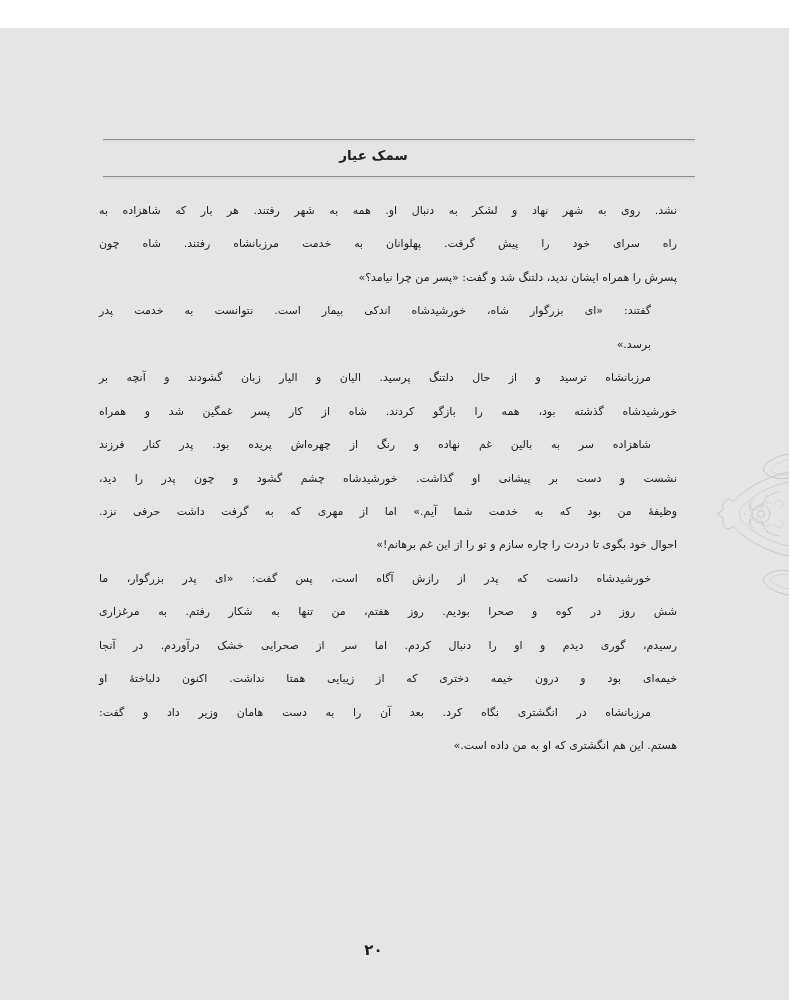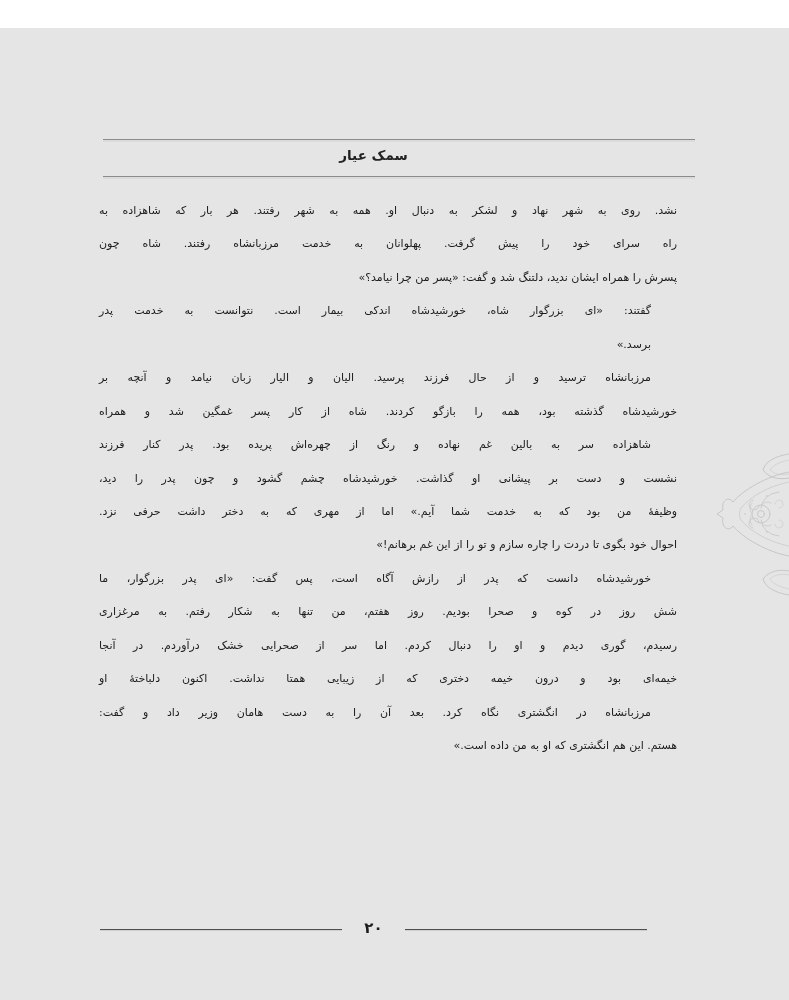--- a/index.html
+++ b/index.html
@@ -74,20 +74,21 @@
   
   .footer {
     position: absolute;
     top: 893px;
     left: 100px;
     width: 547px;
     display: flex;
     align-items: center;
     gap: 22px;
     direction: rtl;
+    flex-direction: column;
   }
   .footer .seg {
     flex: 1;
     height: 1.5px;
     background: #4f4f4f;
     box-shadow: 0 1px 0 #cfcfcf;
   }
   .folio {
     font-size: 15px;
     font-weight: bold;
@@ -104,25 +105,25 @@
   <div class="rule top"></div>
   <div class="running-title">سمک عیار</div>
   <div class="rule bottom"></div>
 
   <main class="body-text">
     <div class="ln">نشد. روی به شهر نهاد و لشکر به دنبال او. همه به شهر رفتند. هر بار که شاهزاده به</div>
     <div class="ln">راه سرای خود را پیش گرفت. پهلوانان به خدمت مرزبانشاه رفتند. شاه چون</div>
     <div class="ln end">پسرش را همراه ایشان ندید، دلتنگ شد و گفت: «پسر من چرا نیامد؟»</div>
     <div class="ln indent">گفتند: «ای بزرگوار شاه، خورشیدشاه اندکی بیمار است. نتوانست به خدمت پدر</div>
     <div class="ln indent end">برسد.»</div>
-    <div class="ln indent">مرزبانشاه ترسید و از حال فرزند پرسید. الیان و الیار زبان نیامد و آنچه بر</div>
+    <div class="ln indent">مرزبانشاه ترسید و از حال دلتنگ پرسید. الیان و الیار زبان گشودند و آنچه بر</div>
     <div class="ln">خورشیدشاه گذشته بود، همه را بازگو کردند. شاه از کار پسر غمگین شد و همراه</div>
     <div class="ln indent">شاهزاده سر به بالین غم نهاده و رنگ از چهره‌اش پریده بود. پدر کنار فرزند</div>
     <div class="ln">نشست و دست بر پیشانی او گذاشت. خورشیدشاه چشم گشود و چون پدر را دید،</div>
-    <div class="ln">وظیفهٔ من بود که به خدمت شما آیم.» اما از مهری که به دختر داشت حرفی نزد.</div>
+    <div class="ln">وظیفهٔ من بود که به خدمت شما آیم.» اما از مهری که به گرفت داشت حرفی نزد.</div>
     <div class="ln end">احوال خود بگوی تا دردت را چاره سازم و تو را از این غم برهانم!»</div>
     <div class="ln indent">خورشیدشاه دانست که پدر از رازش آگاه است، پس گفت: «ای پدر بزرگوار، ما</div>
     <div class="ln">شش روز در کوه و صحرا بودیم. روز هفتم، من تنها به شکار رفتم. به مرغزاری</div>
     <div class="ln">رسیدم، گوری دیدم و او را دنبال کردم. اما سر از صحرایی خشک درآوردم. در آنجا</div>
     <div class="ln">خیمه‌ای بود و درون خیمه دختری که از زیبایی همتا نداشت. اکنون دلباختهٔ او</div>
     <div class="ln indent">مرزبانشاه در انگشتری نگاه کرد. بعد آن را به دست هامان وزیر داد و گفت:</div>
     <div class="ln end">هستم. این هم انگشتری که او به من داده است.»</div>
   </main>
 
   <div class="ornament">

